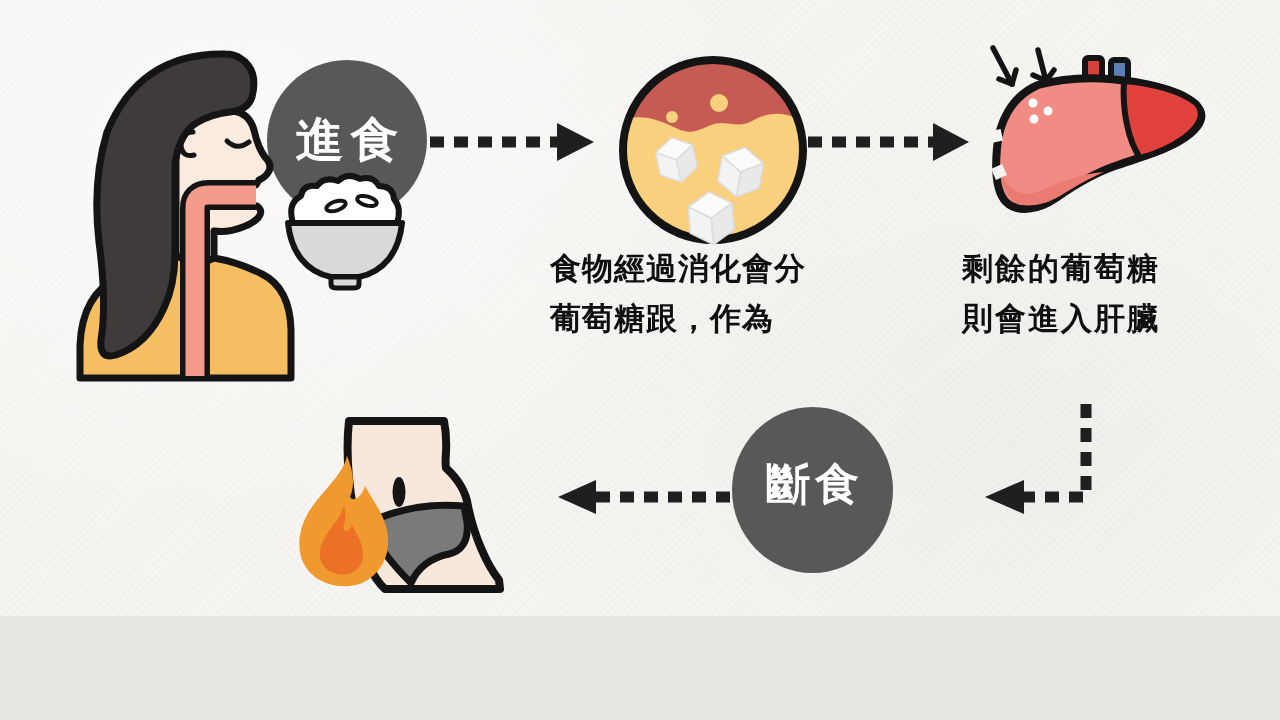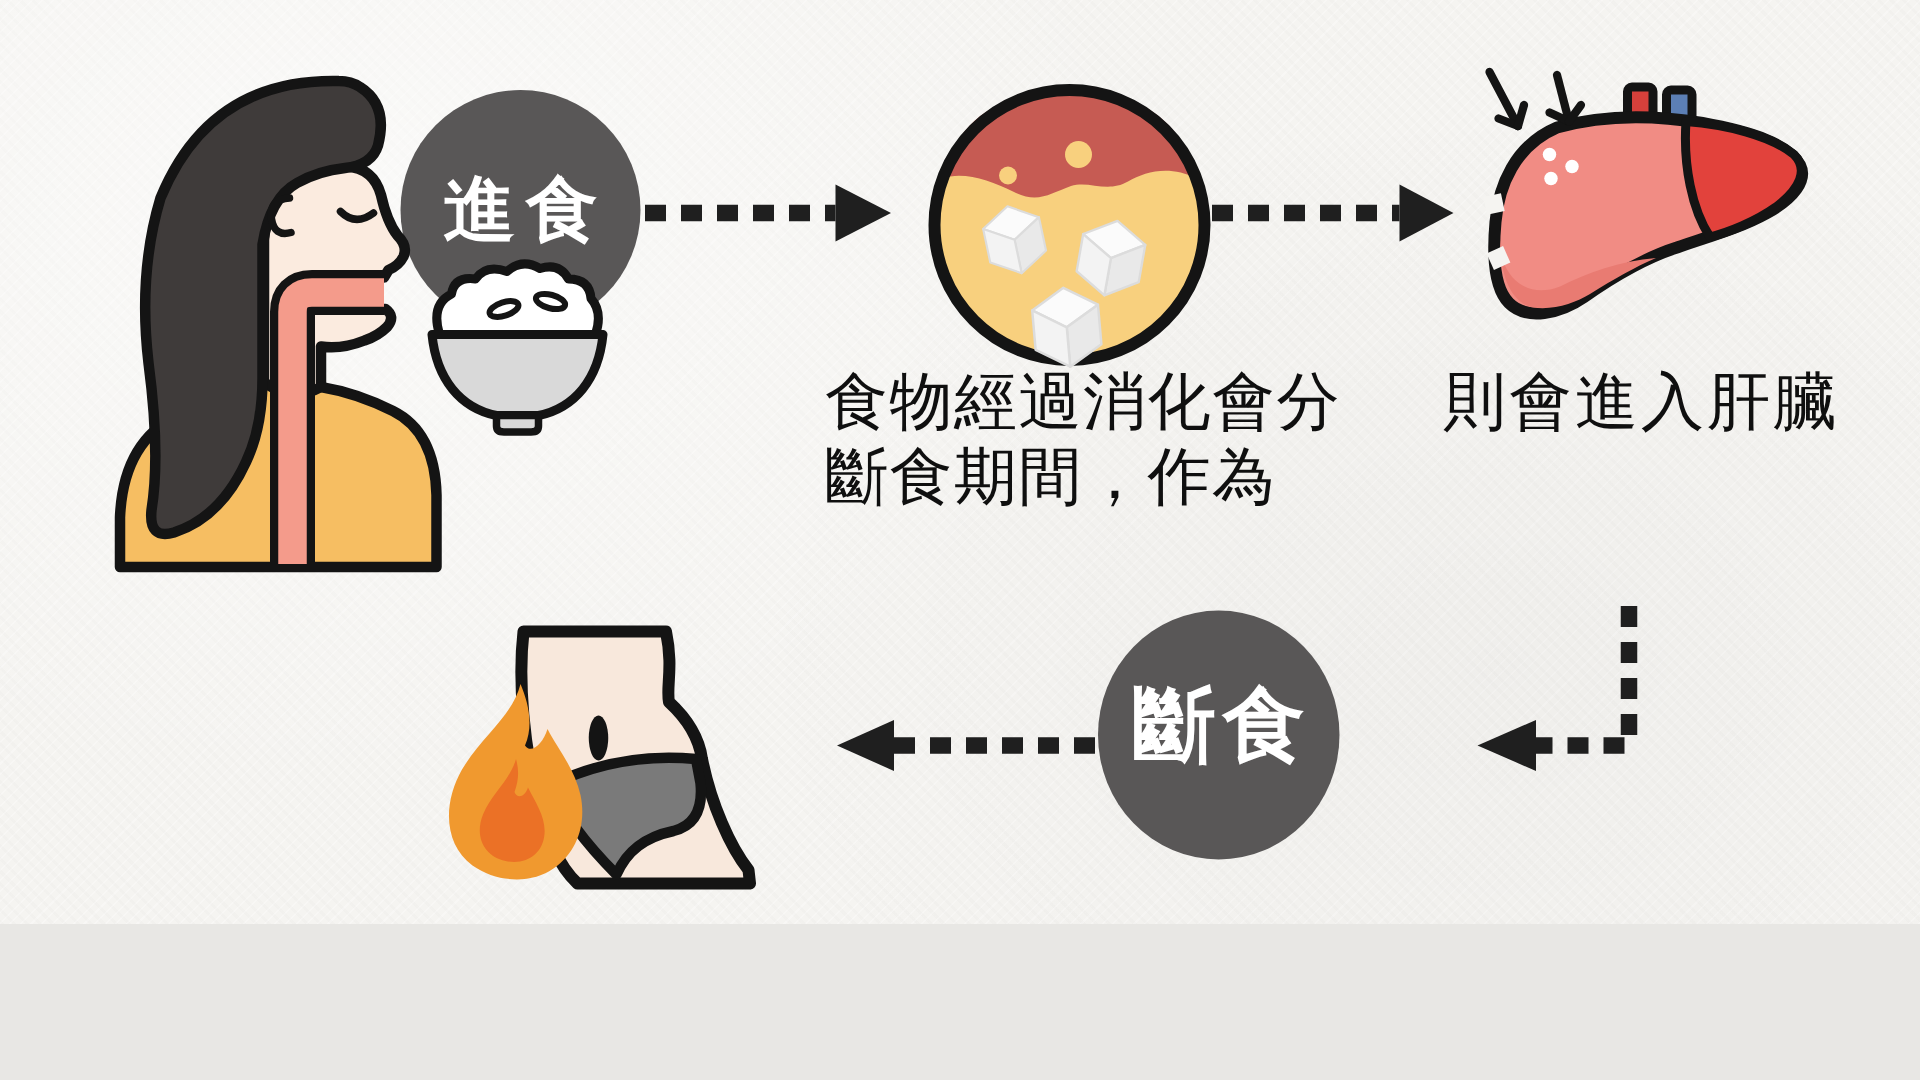--- a/index.html
+++ b/index.html
@@ -13,22 +13,22 @@
       repeating-linear-gradient(-45deg, rgba(255,255,255,0.30) 0 1px, rgba(255,255,255,0) 1px 5px);
     font-family:"DejaVu Sans", sans-serif;
   }
   .layer{position:absolute;left:0;top:0;}
   .step-circle{
     position:absolute;background:#595757;border-radius:50%;
     display:flex;align-items:center;justify-content:center;
     color:#ffffff;font-weight:700;
   }
   .step-circle.eat{left:267px;top:60px;width:160px;height:160px;font-size:48px;letter-spacing:7px;text-indent:7px;}
-  .step-circle.fast{left:732px;top:407px;width:161px;height:166px;font-size:55px;letter-spacing:5px;text-indent:5px;padding-bottom:12px;box-sizing:border-box;}
-  .caption{position:absolute;color:#0f0f0f;font-weight:400;font-size:42px;line-height:50px;white-space:nowrap;}
+  .step-circle.fast{left:732px;top:407px;width:161px;height:166px;font-size:44px;letter-spacing:5px;text-indent:5px;padding-bottom:12px;box-sizing:border-box;}
+  .caption{position:absolute;color:#0f0f0f;font-weight:700;font-size:31px;line-height:50px;white-space:nowrap;}
   .caption span{display:block;}
   .cap-digest{left:550px;top:243px;letter-spacing:1px;}
   .cap-liver{left:962px;top:243px;letter-spacing:2px;}
   .cap-burn{left:238px;top:584px;letter-spacing:1px;line-height:51px;}
   .cap-fast{left:643px;top:584px;letter-spacing:0px;line-height:51px;}
 </style>
 </head>
 <body>
 
 <div class="canvas">
@@ -161,21 +161,22 @@
                  C 356 483 352 468 347 456 Z" fill="#f0992f"></path>
         <path d="M 344 506 C 340 520 328 529 322 543 C 316 558 323 571 337 574
                  C 351 577 362 569 363 556 C 364 545 357 535 352 525
                  C 350 531 345 533 343 528 C 346 520 346 513 344 506 Z" fill="#eb7126"></path>
       </g>
     </g>
   </svg>
 
   <div class="caption cap-digest">
     <span>食物經過消化會分</span>
-    <span>斷食期間，作為</span>
+    <span>葡萄糖跟，作為</span>
   </div>
   <div class="caption cap-liver">
+    <span>剩餘的葡萄糖</span>
     <span>則會進入肝臟</span>
   </div>
   <div class="caption cap-burn">
   </div>
 
 </div>
 
 </body></html>

